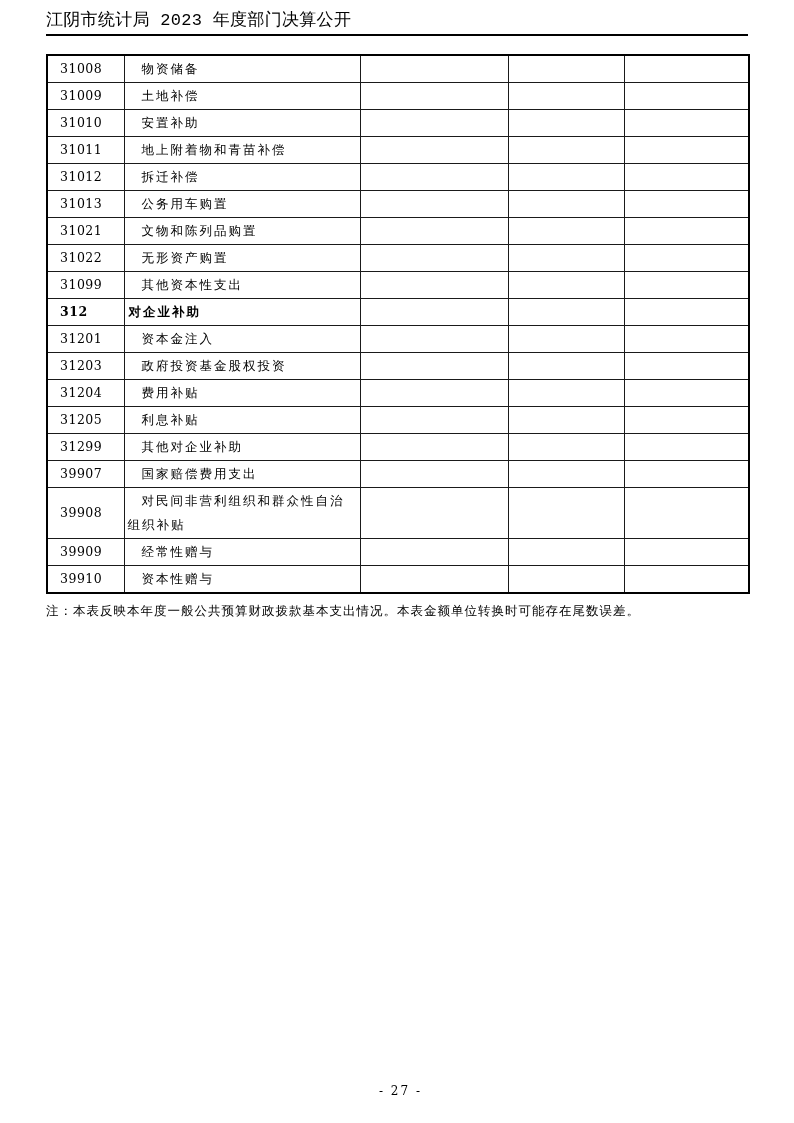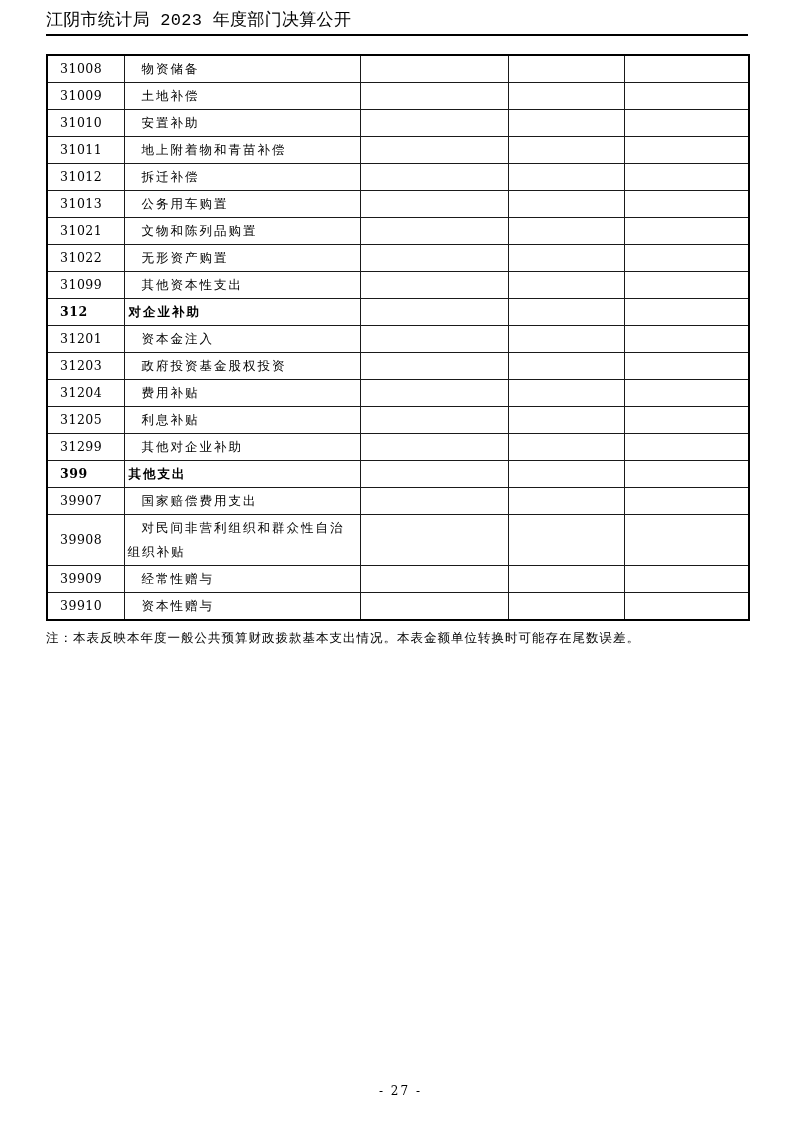--- a/index.html
+++ b/index.html
@@ -199,27 +199,20 @@
           <td class="value-cell"></td>
           <td class="value-cell"></td>
         </tr>
         <tr>
           <td class="code-cell">31299</td>
           <td class="name-cell">其他对企业补助</td>
           <td class="value-cell"></td>
           <td class="value-cell"></td>
           <td class="value-cell"></td>
         </tr>
-        <tr class="section-row">
-          <td class="code-cell">399</td>
-          <td class="name-cell">其他支出</td>
-          <td class="value-cell"></td>
-          <td class="value-cell"></td>
-          <td class="value-cell"></td>
-        </tr>
         <tr>
           <td class="code-cell">39907</td>
           <td class="name-cell">国家赔偿费用支出</td>
           <td class="value-cell"></td>
           <td class="value-cell"></td>
           <td class="value-cell"></td>
         </tr>
         <tr>
           <td class="code-cell">39908</td>
           <td class="name-cell">对民间非营利组织和群众性自治组织补贴</td>

